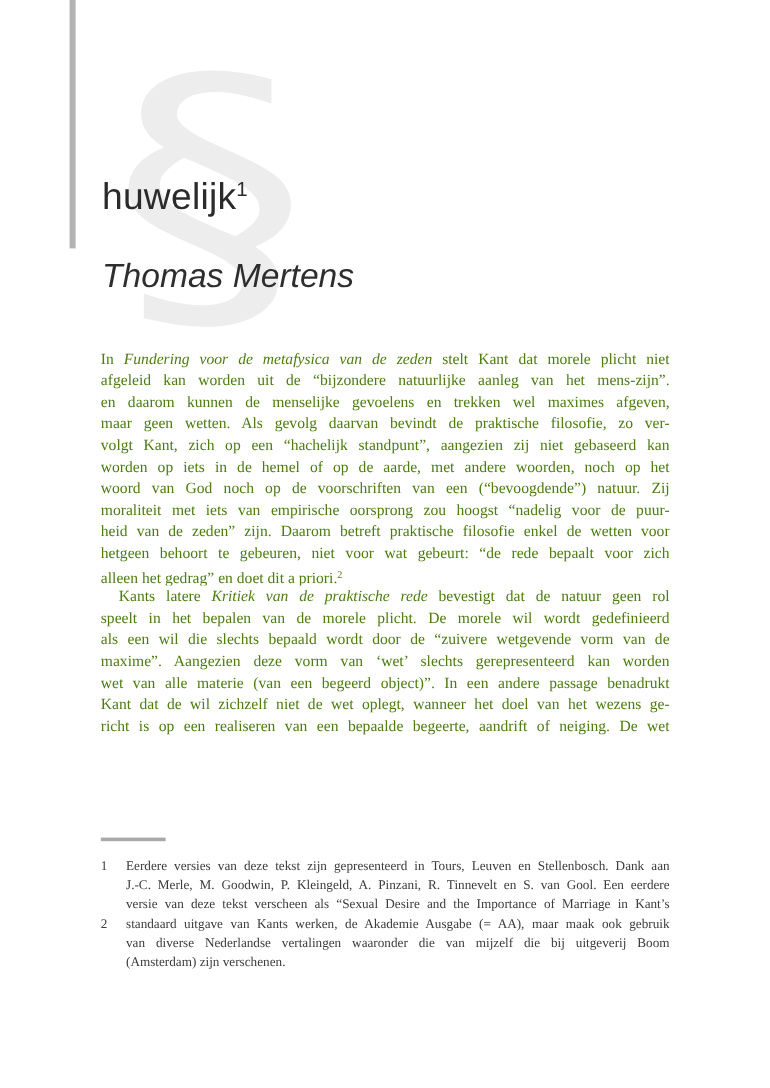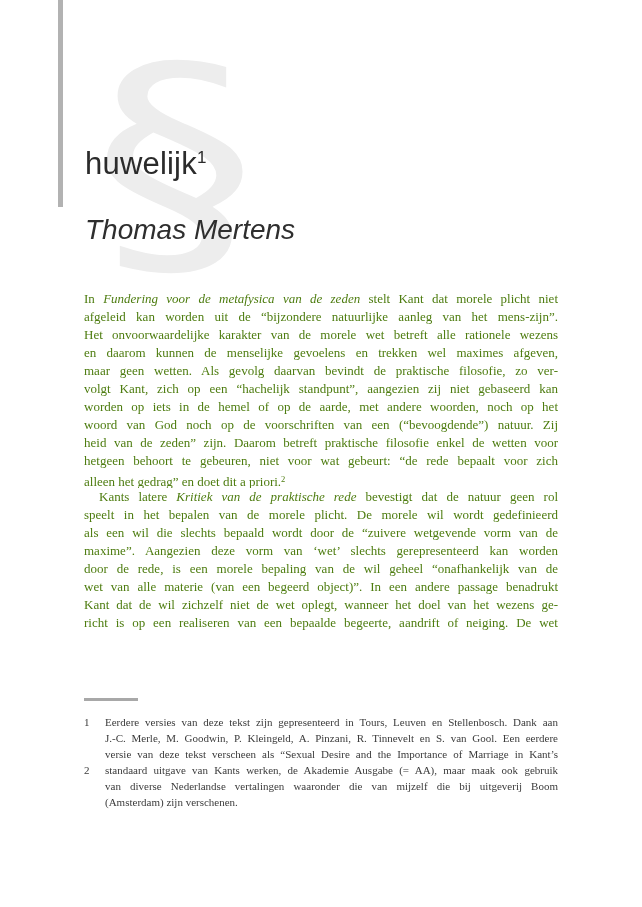--- a/index.html
+++ b/index.html
@@ -105,36 +105,35 @@
     <br>
     <span>huwelijk</span><span class="t-sup">1</span>
   </h1>
 
   <div class="author">Thomas Mertens</div>
 
   <div class="body-text">
     <div>
         <div class="line"><span>In </span><span class="i">Fundering voor de metafysica van de zeden</span><span> stelt Kant dat morele plicht niet</span></div>
         <div class="line"><span>afgeleid kan worden uit de “bijzondere natuurlijke aanleg van het mens-zijn”.</span></div>
-        <div class="line"><span>Het onvoorwaardelijke karakter van de morele wet betreft alle rationele wezens</span></div>
         <div class="line"><span>en daarom kunnen de menselijke gevoelens en trekken wel maximes afgeven,</span></div>
         <div class="line"><span>maar geen wetten. Als gevolg daarvan bevindt de praktische filosofie, zo ver-</span></div>
         <div class="line"><span>volgt Kant, zich op een “hachelijk standpunt”, aangezien zij niet gebaseerd kan</span></div>
         <div class="line"><span>worden op iets in de hemel of op de aarde, met andere woorden, noch op het</span></div>
         <div class="line"><span>woord van God noch op de voorschriften van een (“bevoogdende”) natuur. Zij</span></div>
+        <div class="line"><span>moraliteit met iets van empirische oorsprong zou hoogst “nadelig voor de puur-</span></div>
         <div class="line"><span>heid van de zeden” zijn. Daarom betreft praktische filosofie enkel de wetten voor</span></div>
         <div class="line"><span>hetgeen behoort te gebeuren, niet voor wat gebeurt: “de rede bepaalt voor zich</span></div>
         <div class="line flush"><span>alleen het gedrag” en doet dit a priori.</span><span class="sup">2</span></div>
       </div>
     <div>
         <div class="line indent"><span>Kants latere </span><span class="i">Kritiek van de praktische rede</span><span> bevestigt dat de natuur geen rol</span></div>
         <div class="line"><span>speelt in het bepalen van de morele plicht. De morele wil wordt gedefinieerd</span></div>
         <div class="line"><span>als een wil die slechts bepaald wordt door de “zuivere wetgevende vorm van de</span></div>
         <div class="line"><span>maxime”. Aangezien deze vorm van ‘wet’ slechts gerepresenteerd kan worden</span></div>
-        <div class="line"><span>door de rede, is een morele bepaling van de wil geheel “onafhankelijk van de</span></div>
         <div class="line"><span>wet van alle materie (van een begeerd object)”. In een andere passage benadrukt</span></div>
         <div class="line"><span>Kant dat de wil zichzelf niet de wet oplegt, wanneer het doel van het wezens ge-</span></div>
         <div class="line"><span>richt is op een realiseren van een bepaalde begeerte, aandrift of neiging. De wet</span></div>
       </div>
   </div>
 
   <div class="fn-rule"></div>
 
   <div class="footnotes">
     <div class="fn-item">

